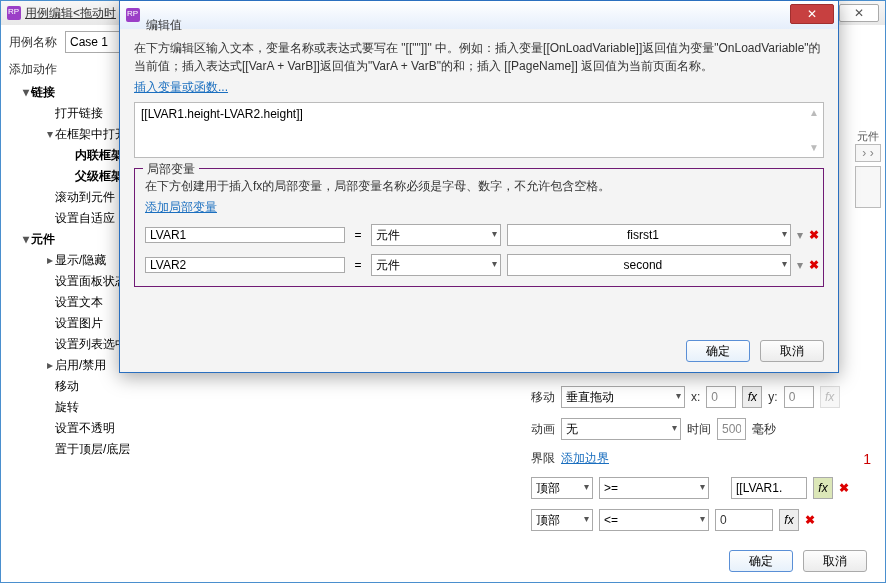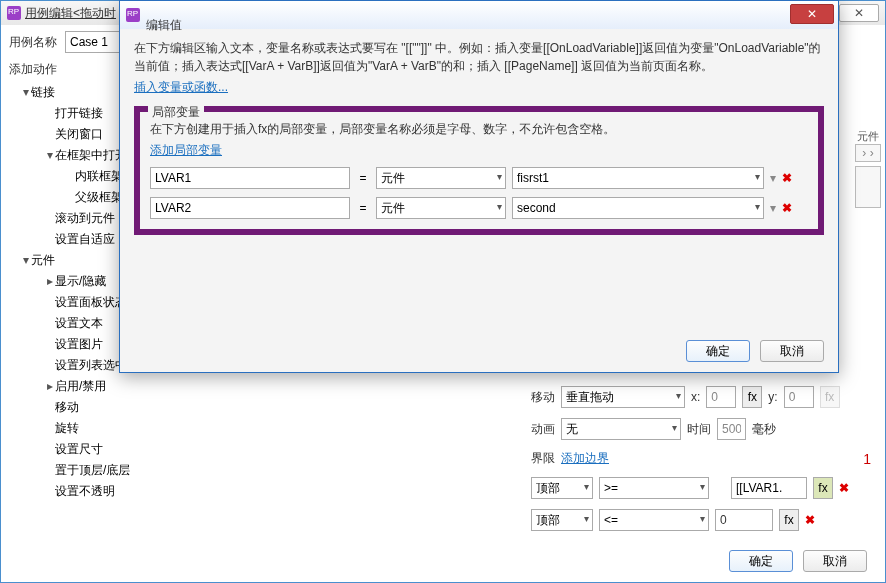--- a/index.html
+++ b/index.html
@@ -14,60 +14,60 @@
 .back-close { position:absolute; right:6px; top:3px; width:40px; height:18px; background:#fff; border:1px solid #aaa; border-radius:2px; display:flex; align-items:center; justify-content:center; color:#555;}
 .back-body { position:absolute; left:8px; top:30px; right:8px; bottom:8px; }
 
 .case-row { display:flex; align-items:center; gap:8px; margin-bottom:8px;}
 .case-row label{ color:#333;}
 .case-row input{ width:130px; height:22px; border:1px solid #aaa; padding:0 4px;}
 .section-title{ color:#333; margin:6px 0 4px 0; display:block;}
 
 .tree { width:210px; height:490px; overflow:auto; border:0; padding-right:4px;}
 .tree-item { padding:2px 0 2px 0; white-space:nowrap; cursor:default;}
-.lvl1{padding-left:12px;} .lvl2{padding-left:36px;} .lvl3{padding-left:56px;}
+.lvl1{padding-left:12px;font-weight:bold;} .lvl2{padding-left:36px;} .lvl3{padding-left:56px;font-weight:bold;}
 .tree-arrow{display:inline-block;width:10px;text-align:center;color:#555;}
 .tree-arrow.open::before{content:"▾";}
 .tree-arrow.closed::before{content:"▸";}
 .tree-arrow.none::before{content:"";}
 
 
 .lower-right{ position:absolute; left:530px; top:385px; width:340px;}
 .row{ display:flex; align-items:center; gap:6px; margin-bottom:10px;}
 .row label{ color:#333; white-space:nowrap;}
 .sel{ height:22px; border:1px solid #aaa; background:#fff; padding:0 16px 0 4px; position:relative; display:inline-flex; align-items:center;}
 .sel::after{content:"▾"; position:absolute; right:3px; top:3px; color:#555; font-size:10px;}
 .txtinp{ height:22px; border:1px solid #aaa; padding:0 4px; background:#fff; color:#888;}
-.fx-btn{ width:20px; height:22px; border:1px solid #aaa; background:#eee; display:inline-flex; align-items:center; justify-content:center; }
+.fx-btn{ width:20px; height:22px; border:1px solid #aaa; background:#eee; display:inline-flex; align-items:center; justify-content:center; font-style:italic;}
 .link-a{ color:#1b6fbf; text-decoration:underline; cursor:pointer;}
 .red-one{ color:#c00; font-size:14px;}
 .red-x{ color:#d00; font-weight:bold; cursor:pointer;}
 .btn{ height:22px; min-width:64px; border:1px solid #5a8fd6; background:linear-gradient(#fdfdfd,#e7f1fb); border-radius:3px; padding:0 10px; cursor:pointer;}
 .ok-cancel{ position:absolute; right:18px; bottom:10px; display:flex; gap:10px;}
 .plain-btn{height:22px; min-width:64px; border:1px solid #aaa; background:linear-gradient(#fdfdfd,#ececec); border-radius:3px; padding:0 10px; cursor:pointer;}
 
 
 .modal{ position:absolute; left:119px; top:0; width:720px; height:373px; background:#f4f4f4; border:1px solid #2a6fbf; box-shadow:0 4px 18px rgba(0,0,0,.35);}
 .modal-title{ height:28px; background:linear-gradient(#fff,#e5eefb); display:flex; align-items:center; padding:0 6px; position:relative;}
 .modal-title .ico{ width:14px; height:14px; background:#9b3fc7; display:inline-block; margin-right:6px; border-radius:2px; position:relative;}
 .modal-title .ico::after{content:"RP"; color:#fff; font-size:8px; position:absolute; left:1px; top:1px;}
 .modal-title .t{ color:#333;margin-top:20px;}
 .modal-close{ position:absolute; right:4px; top:3px; width:44px; height:20px; background:#c74040; border:1px solid #a12f2f; border-radius:2px; display:flex; align-items:center; justify-content:center; color:#fff;}
 .modal-body{ padding:10px 14px;}
 .desc{ color:#333; line-height:1.5; margin-bottom:4px;}
 .bigbox{ width:100%; height:56px; border:1px solid #bbb; background:#fff; padding:4px 20px 4px 6px; position:relative; margin-top:6px;}
 .bigbox .sc{ position:absolute; right:4px; bottom:4px; color:#bbb; font-size:10px;}
 .bigbox .scup{ position:absolute; right:4px; top:4px; color:#bbb; font-size:10px;}
-.group{ border:6px solid #701a75; margin-top:10px; padding:8px 26px 10px 10px; position:relative; background:#f4f4f4;}
+.group{ border:1px solid #701a75; margin-top:10px; padding:8px 4px 10px 10px; position:relative; background:#f4f4f4;}
 .group-title{ position:absolute; left:8px; top:-8px; background:#f4f4f4; padding:0 4px; color:#333;}
 .vrow{ display:flex; align-items:center; gap:6px; margin-top:8px;}
-.vrow .vname{ flex:0 0 200px; height:22px; border:1px solid #aaa; padding:0 4px; background:#fff;}
+.vrow .vname{ flex:0 0 200px; height:16px; border:1px solid #aaa; padding:0 4px; background:#fff;}
 .vrow .eq{ width:14px; text-align:center;}
 .vrow .typesel{ width:130px;}
-.vrow .valsel{ flex:1;}
+.vrow .valsel{ flex:1;justify-content:center;}
 .modal-ok-cancel{ position:absolute; right:14px; bottom:10px; display:flex; gap:10px;}
 
 
 .edge-col{ position:absolute; right:4px; top:128px; width:26px; }
 .edge-box{ border:1px solid #bbb; background:#f7f7f7; height:18px; margin-bottom:4px; display:flex; align-items:center; justify-content:center; color:#888;}
 .edge-txt{ color:#555; text-align:center; font-size:11px;}
 </style>
 </head>
 <body>
 
@@ -83,38 +83,36 @@
   <div class="back-body">
     <div class="case-row">
       <label>用例名称</label>
       <input type="text" value="Case 1" style="">
     </div>
     <span class="section-title">添加动作</span>
 
     <div class="tree" id="tree">
         <div class="tree-item lvl1"><span class="tree-arrow open"></span><span>链接</span></div>
         <div class="tree-item lvl2"><span class="tree-arrow none"></span><span>打开链接</span></div>
-        <div class="tree-item lvl2"><span class="tree-arrow none"></span><span>关闭窗口</span></div>
         <div class="tree-item lvl2"><span class="tree-arrow open"></span><span>在框架中打开</span></div>
         <div class="tree-item lvl3"><span class="tree-arrow none"></span><span>内联框架</span></div>
         <div class="tree-item lvl3"><span class="tree-arrow none"></span><span>父级框架</span></div>
         <div class="tree-item lvl2"><span class="tree-arrow none"></span><span>滚动到元件</span></div>
         <div class="tree-item lvl2"><span class="tree-arrow none"></span><span>设置自适应</span></div>
         <div class="tree-item lvl1"><span class="tree-arrow open"></span><span>元件</span></div>
         <div class="tree-item lvl2"><span class="tree-arrow closed"></span><span>显示/隐藏</span></div>
         <div class="tree-item lvl2"><span class="tree-arrow none"></span><span>设置面板状态</span></div>
         <div class="tree-item lvl2"><span class="tree-arrow none"></span><span>设置文本</span></div>
         <div class="tree-item lvl2"><span class="tree-arrow none"></span><span>设置图片</span></div>
         <div class="tree-item lvl2"><span class="tree-arrow none"></span><span>设置列表选中项</span></div>
         <div class="tree-item lvl2"><span class="tree-arrow closed"></span><span>启用/禁用</span></div>
         <div class="tree-item lvl2"><span class="tree-arrow none"></span><span>移动</span></div>
         <div class="tree-item lvl2"><span class="tree-arrow none"></span><span>旋转</span></div>
-        <div class="tree-item lvl2"><span class="tree-arrow none"></span><span>设置尺寸</span></div>
+        <div class="tree-item lvl2"><span class="tree-arrow none"></span><span>设置不透明</span></div>
         <div class="tree-item lvl2"><span class="tree-arrow none"></span><span>置于顶层/底层</span></div>
-        <div class="tree-item lvl2"><span class="tree-arrow none"></span><span>设置不透明</span></div>
       </div>
   </div>
 
   <div class="edge-col">
     <div class="edge-txt">元件</div>
     <div class="edge-box">› ›</div>
     <div class="edge-box" style="height:42px;"></div>
   </div>
 
   <div class="lower-right">
@@ -179,20 +177,25 @@
   <div class="modal-title">
     <span class="ico"></span>
     <span class="t">编辑值</span>
     <div class="modal-close">
         <span>✕</span>
       </div>
   </div>
   <div class="modal-body">
     <div class="desc">在下方编辑区输入文本，变量名称或表达式要写在 "[[""]]" 中。例如：插入变量[[OnLoadVariable]]返回值为变量"OnLoadVariable"的当前值；插入表达式[[VarA + VarB]]返回值为"VarA + VarB"的和；插入 [[PageName]] 返回值为当前页面名称。</div>
     <span class="link-a">插入变量或函数...</span>
+    <div class="bigbox">
+      <span>[[LVAR1.height-LVAR2.height]]</span>
+      <span class="scup">▲</span>
+      <span class="sc">▼</span>
+    </div>
 
     <div class="group">
       <span class="group-title">局部变量</span>
       <div class="desc">在下方创建用于插入fx的局部变量，局部变量名称必须是字母、数字，不允许包含空格。</div>
       <span class="link-a">添加局部变量</span>
 
       <div class="vrow">
         <input class="vname" value="LVAR1" style="">
         <span class="eq">=</span>
         <div class="sel typesel">

